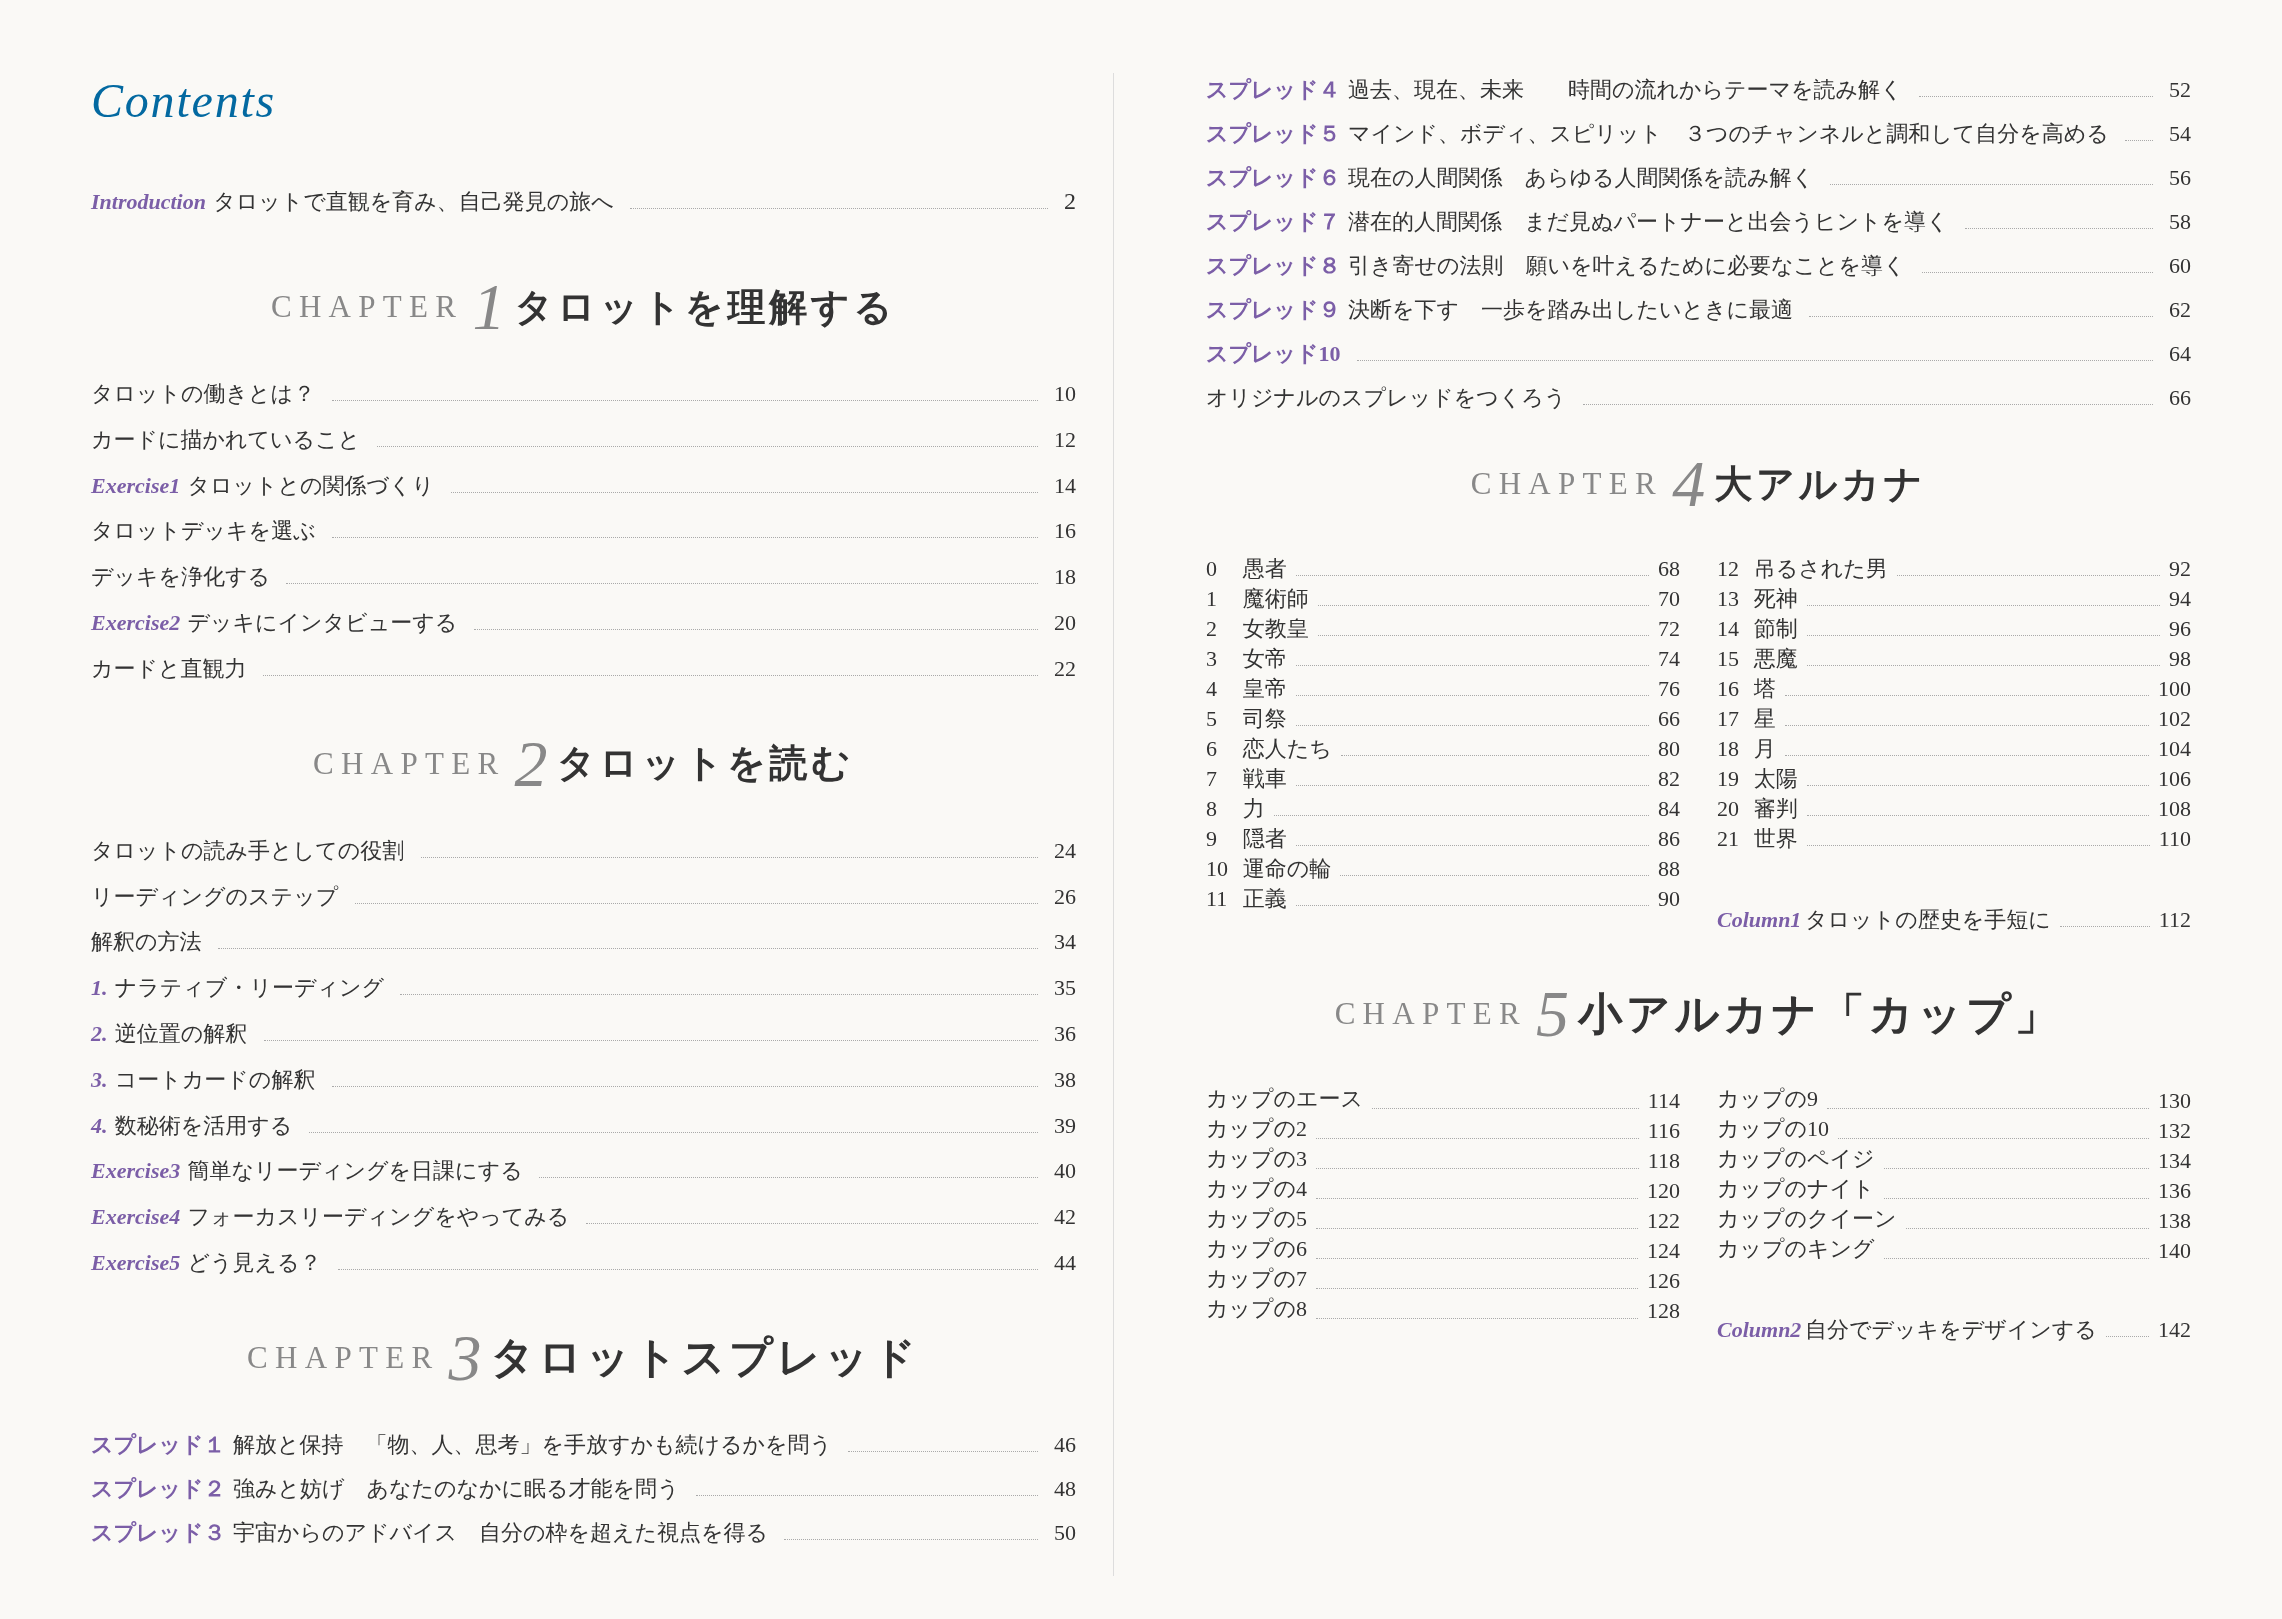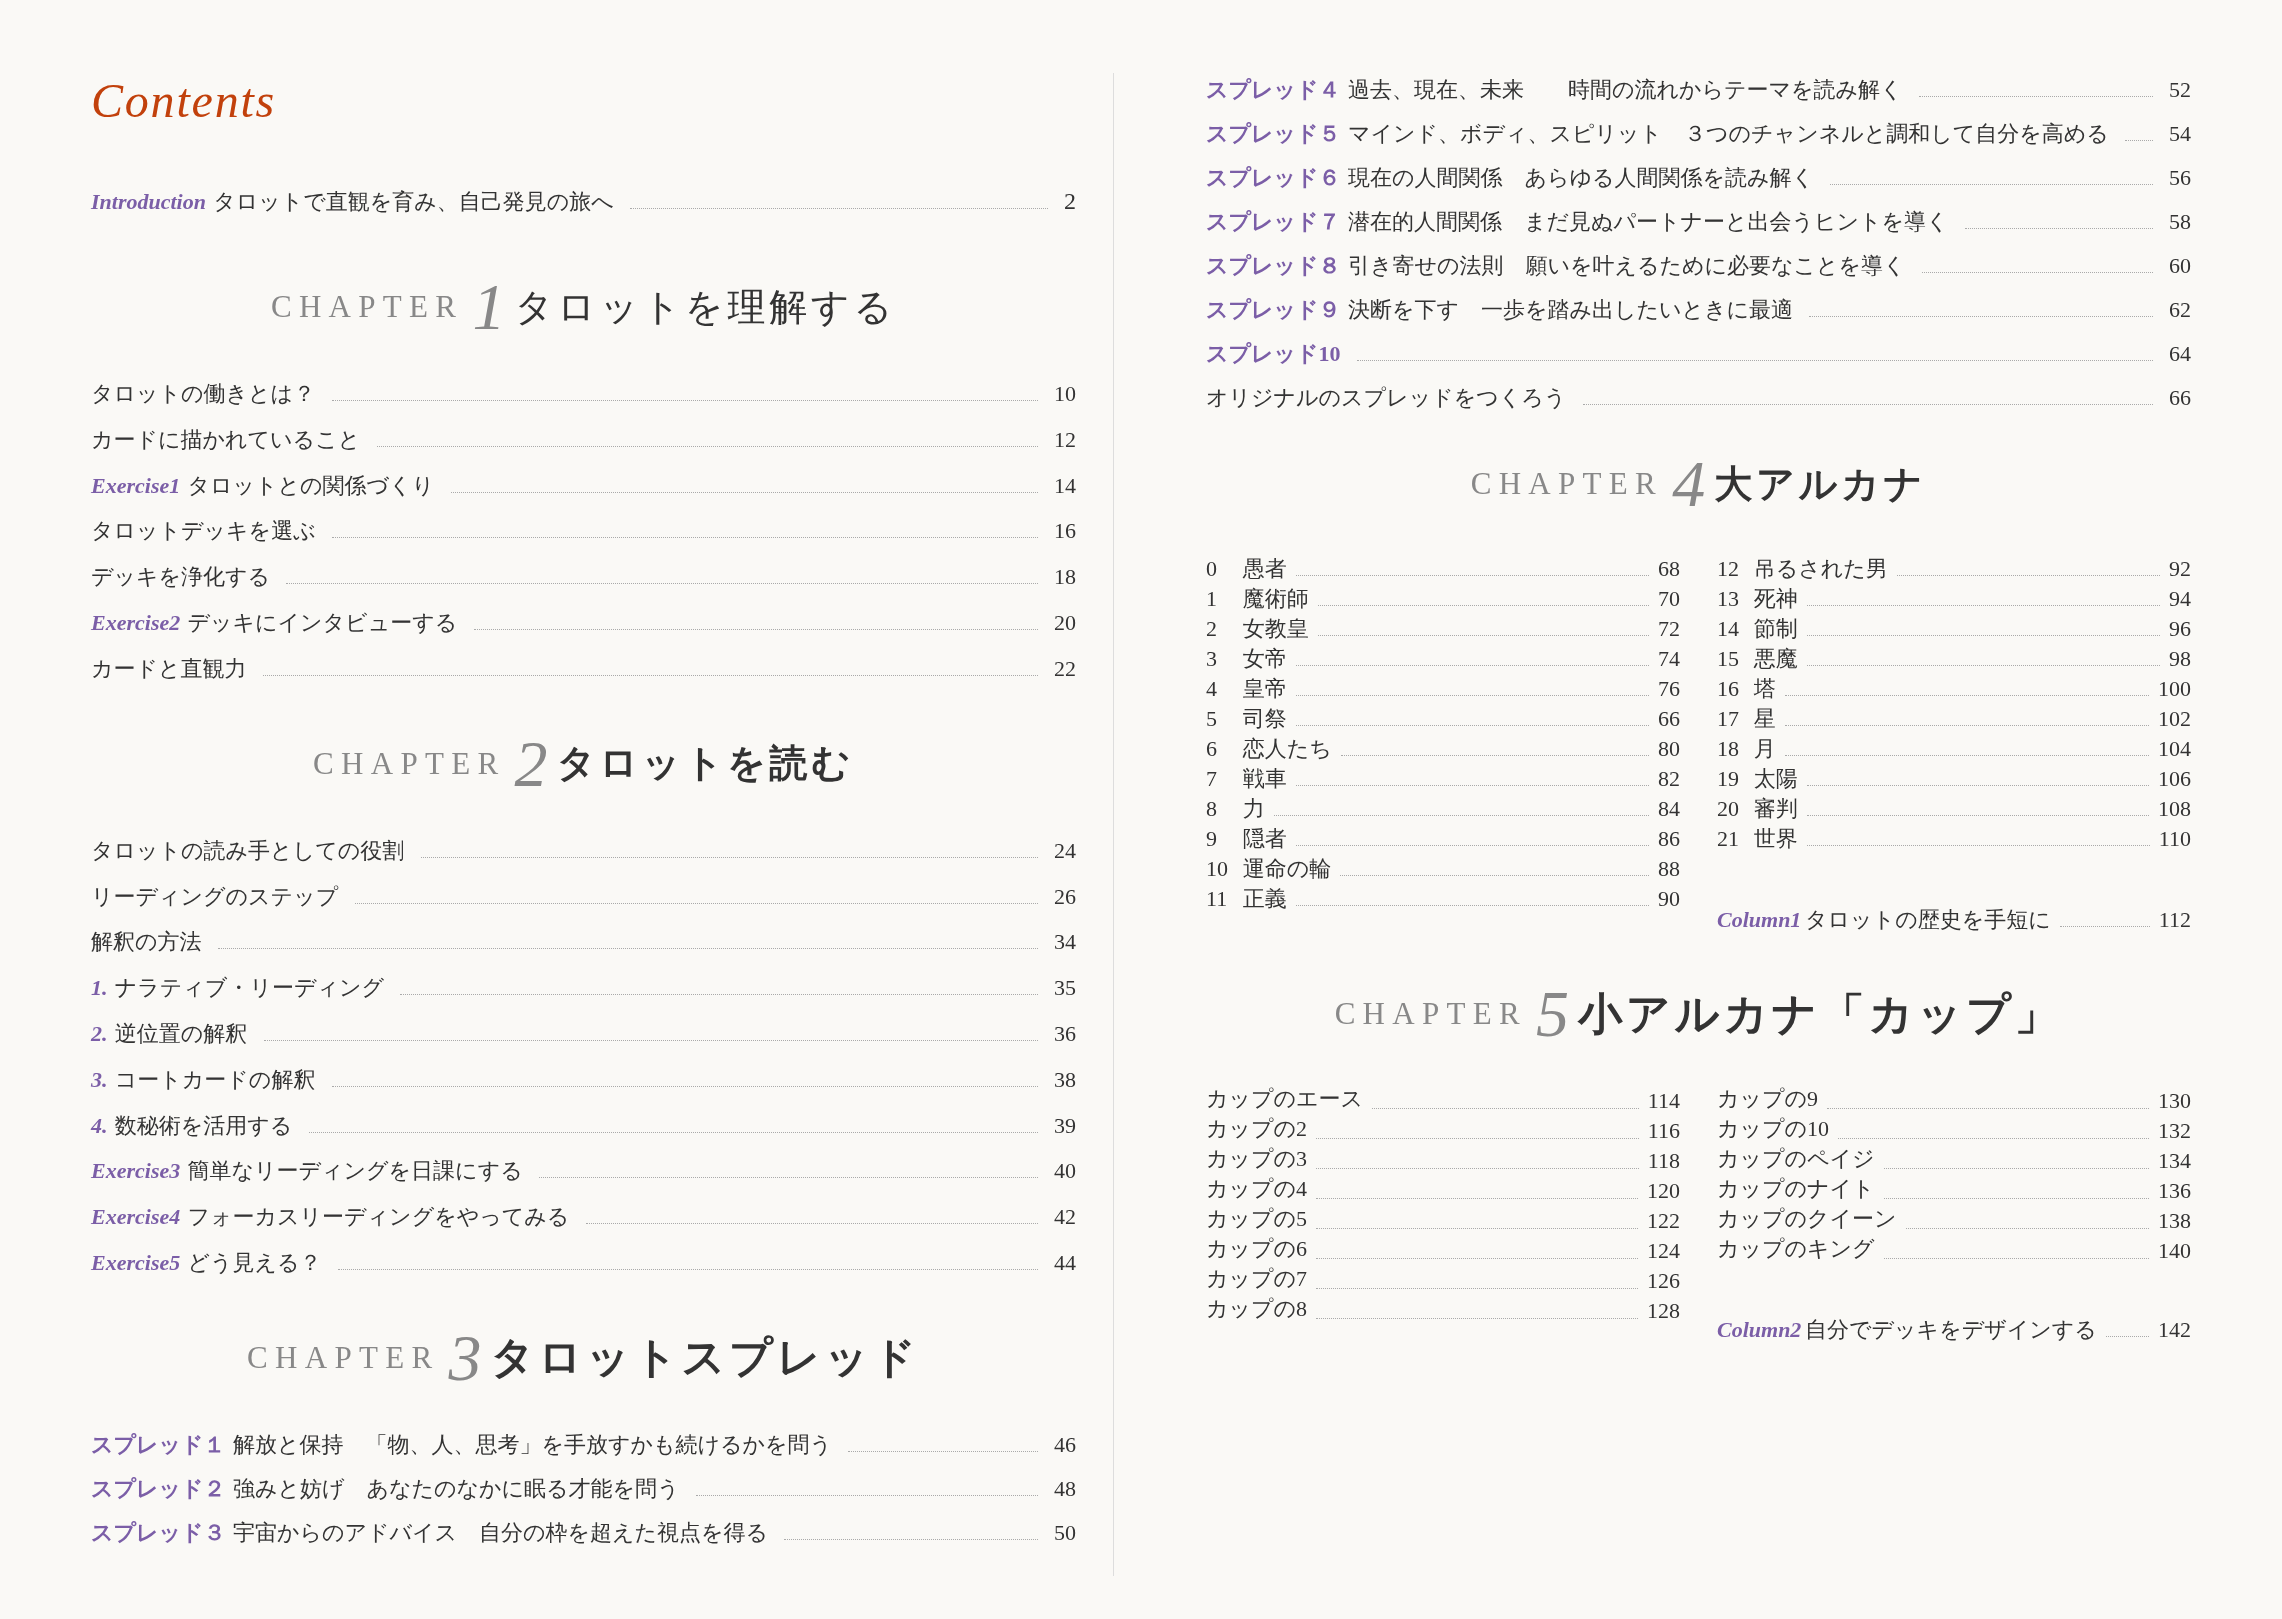--- a/index.html
+++ b/index.html
@@ -26,21 +26,21 @@
     }
     .right-col {
       flex: 1;
       padding-left: 37px;
     }
 
     
     .contents-title {
       font-family: 'Brush Script MT', cursive, serif;
       font-size: 48px;
-      color: #c2410c;
+      color: #0369a1;
       margin-bottom: 55px;
       font-weight: normal;
       font-style: italic;
       letter-spacing: 1.8px;
     }
     .dots {
       flex: 1;
       border-bottom: 1.8px dotted #aaa;
       margin: 0 9.1px 5.5px 9.1px;
     }
@@ -173,21 +173,21 @@
     <div class="toc-entry" style="margin-bottom: 55px;">
       <span class="entry-label">Introduction</span>
       <span class="entry-text">タロットで直観を育み、自己発見の旅へ</span>
       <span class="dots"></span>
       <span class="page-num">2</span>
     </div>
 
     <div class="chapter-heading-inline">
       <span class="ch-label" style="font-size:31px; letter-spacing:7.3px; color:#888; text-transform:uppercase;">CHAPTER</span>
       <span style="font-size:66px; color:#888; font-style:italic; font-weight:normal; line-height:1; font-family:Georgia,serif;">1</span>
-      <span style="font-size:38px; color:#333; font-weight:normal; letter-spacing:3.7px;">タロットを理解する</span>
+      <span style="font-size:38px; color:#333; font-weight:bold; letter-spacing:3.7px;">タロットを理解する</span>
     </div>
 
     <div class="section-gap-sm">
       <div class="toc-entry">
         <span>タロットの働きとは？</span>
         <span class="dots"></span>
         <span>10</span>
       </div>
       <div class="toc-entry">
         <span>カードに描かれていること</span>

